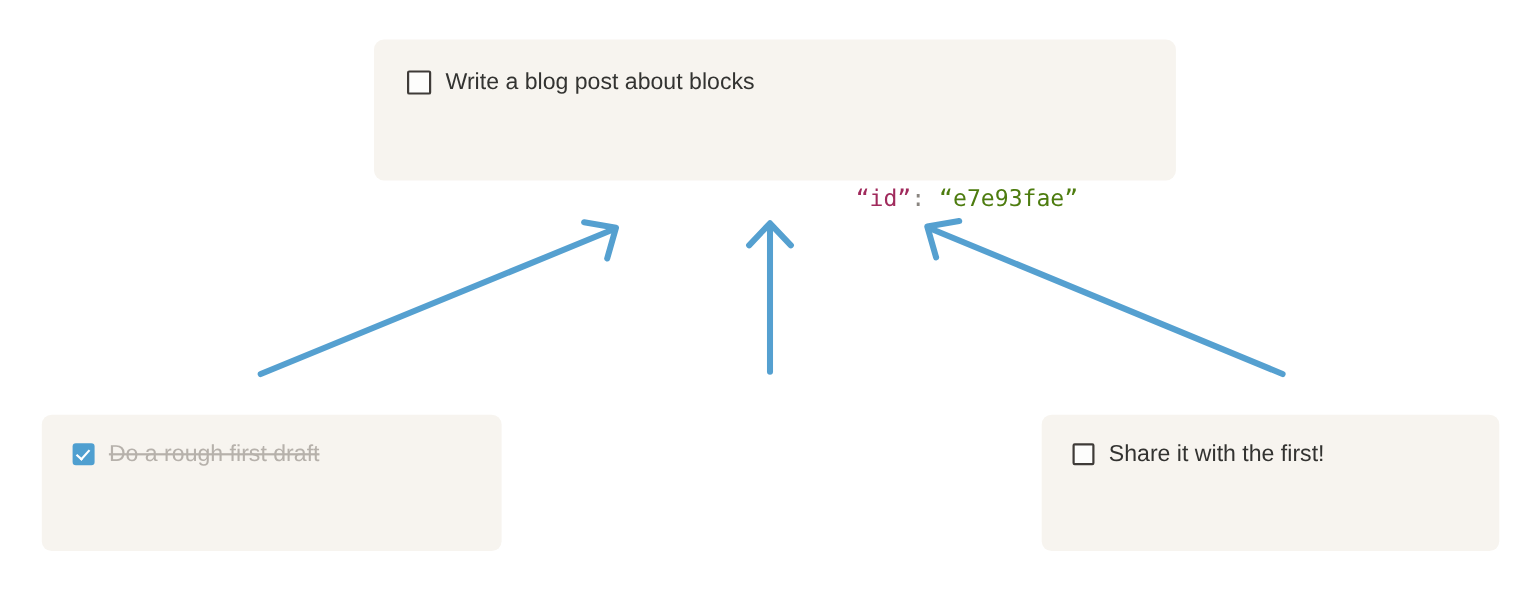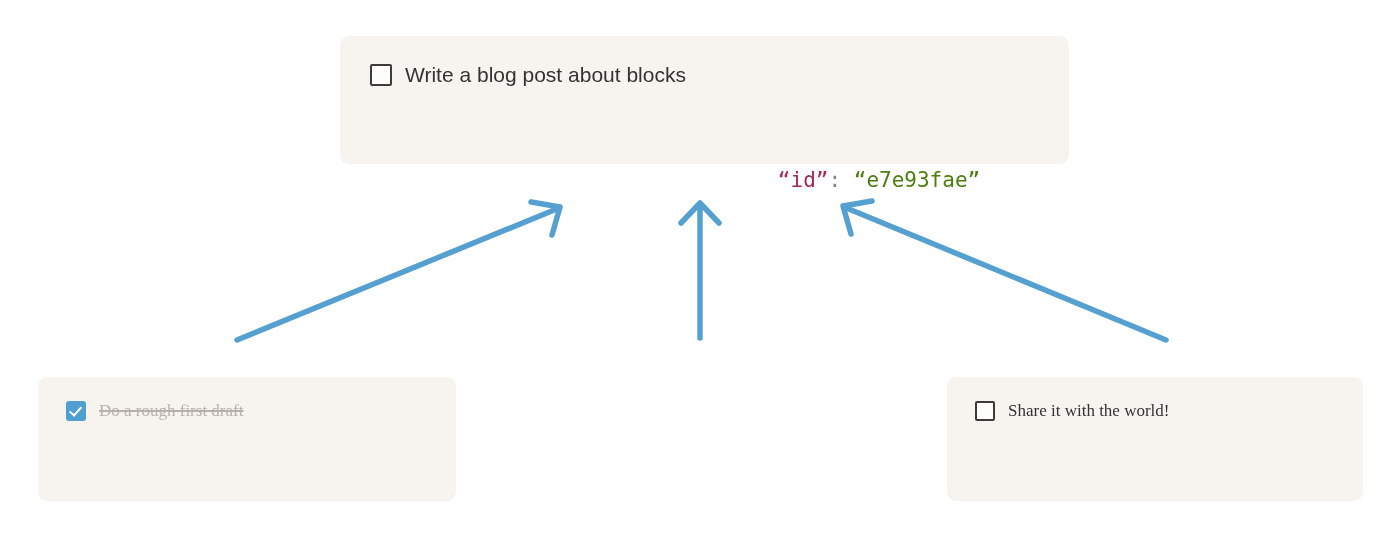--- a/index.html
+++ b/index.html
@@ -93,22 +93,21 @@
 
   .task-label {
     margin-left: 13px;
     color: #333331;
     white-space: nowrap;
   }
   .card-top .task-label {
     font-size: 21px;
   }
   .card-child .task-label {
-    font-size: 17px;
-    font-family: Liberation Serif, serif;
+    font-size: 21px;
   }
   .task-label.done {
     color: #b6b1ab;
     text-decoration: line-through;
     text-decoration-color: #b6b1ab;
     text-decoration-thickness: 1.5px;
   }
 
   
   .json-row {
@@ -163,18 +162,18 @@
       <span class="checkbox checked"></span>
       <span class="task-label done">Do a rough first draft</span>
     </div>
 
   </div>
 
 
   <div class="card card-child card-c3">
     <div class="task-row">
       <span class="checkbox unchecked"></span>
-      <span class="task-label">Share it with the world!</span>
+      <span class="task-label">Share it with the first!</span>
     </div>
 
   </div>
 
 </div>
 
 </body></html>

